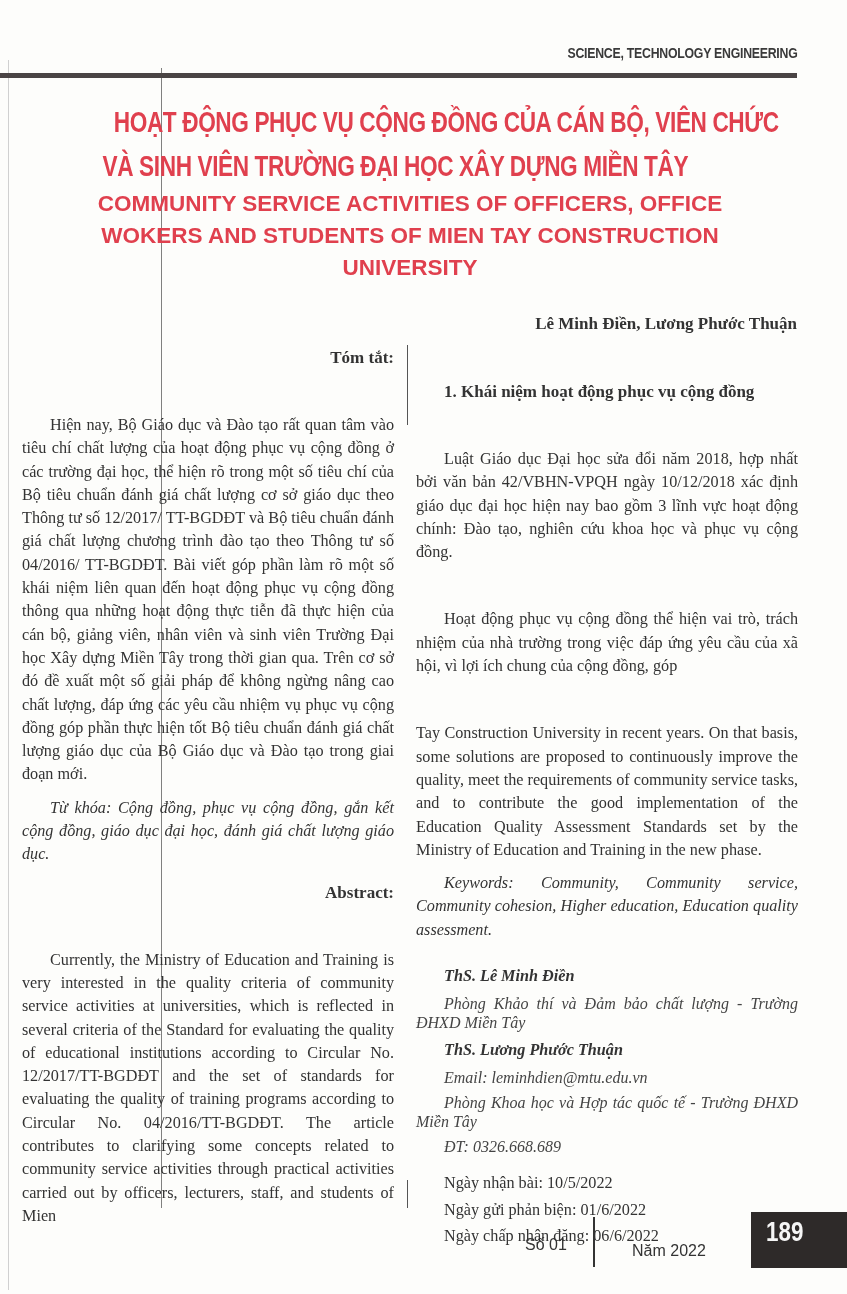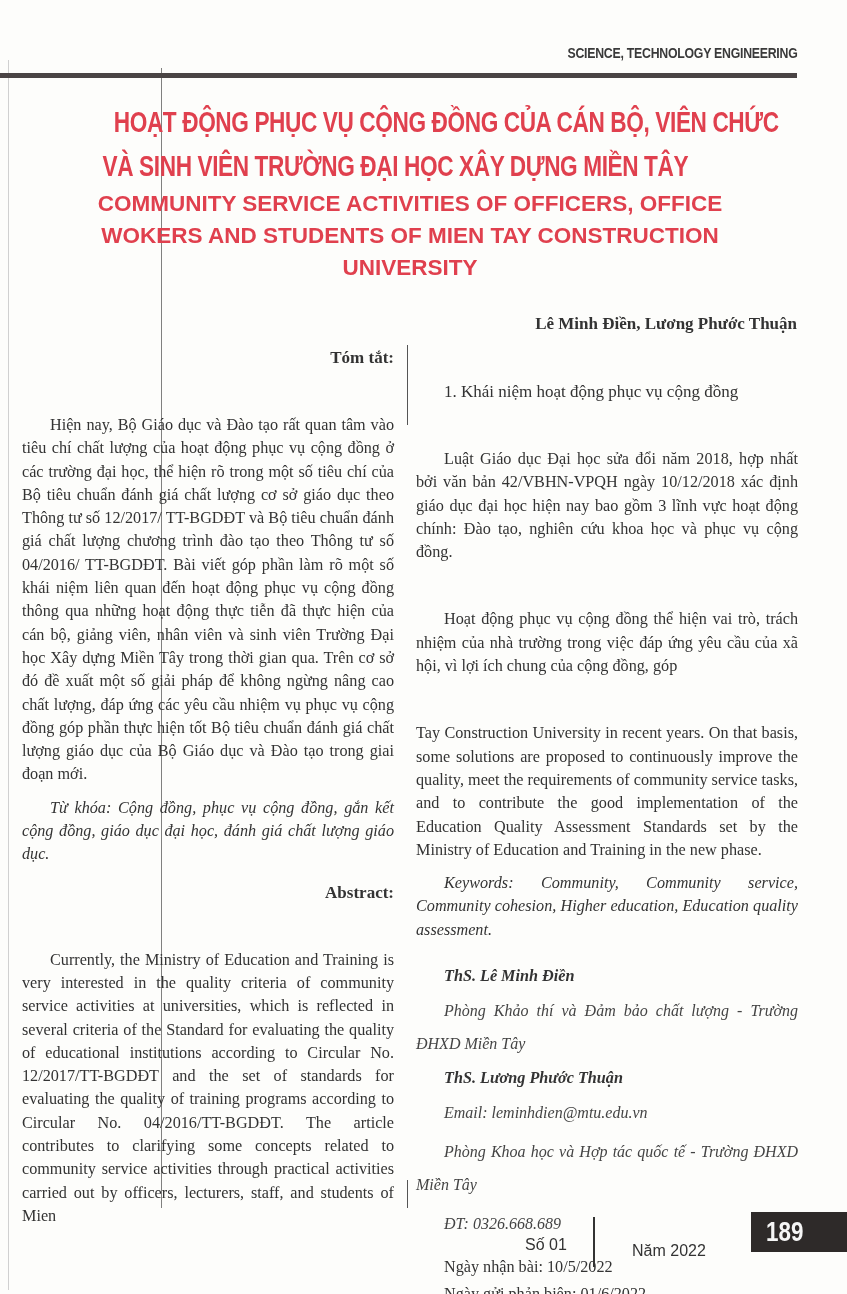--- a/index.html
+++ b/index.html
@@ -41,37 +41,37 @@
 
   .col-left { position: absolute; left: 22px; top: 346px; width: 372px; }
   .col-right { position: absolute; left: 416px; top: 380px; width: 382px; }
 
   .sec-heading-right { text-align: right; font-weight: bold; font-size: 17px; line-height: 24px; color: #333; }
   p.body { font-size: 16.2px; line-height: 23.3px; text-align: justify; text-indent: 28px; color: #333; margin-top: 44px; }
   p.body.noindent { text-indent: 0; }
   .kw { font-style: italic; font-size: 16.2px; line-height: 23.3px; text-align: justify; text-indent: 28px; color: #333; }
   .kw b { font-weight: normal; }
 
-  .h1 { font-weight: normal; font-size: 17px; line-height: 24px; text-indent: 28px; color: #333; margin-bottom: 2px; }
+  .h1 { font-weight: bold; font-size: 17px; line-height: 24px; text-indent: 28px; color: #333; margin-bottom: 2px; }
 
   .aff-name { font-style: italic; font-weight: bold; font-size: 16.2px; line-height: 24px; text-indent: 28px; color: #333; }
-  .aff-text { font-style: italic; font-size: 16px; line-height: 33px; text-indent: 28px; text-align: justify; color: #444; }
+  .aff-text { font-style: italic; font-size: 16px; line-height: 19px; text-indent: 28px; text-align: justify; color: #444; }
   .dates { font-size: 16.2px; line-height: 26.5px; padding-left: 28px; color: #333; }
 
   .footer-issue {
     position: absolute; left: 525px; top: 1218px;
     font-family: "Liberation Sans", "DejaVu Sans", sans-serif; font-size: 16px; color: #333; margin-top: 18px;
   }
   .footer-sep { position: absolute; left: 593px; top: 1217px; width: 2px; height: 50px; background: #333; }
   .footer-year {
     position: absolute; left: 632px; top: 1242px;
     font-family: "Liberation Sans", "DejaVu Sans", sans-serif; font-size: 16px; color: #333; text-align: center;
   }
   .page-box {
-    position: absolute; left: 751px; top: 1212px; width: 96px; height: 40px; background: #2e2a29;
+    position: absolute; left: 751px; top: 1212px; width: 96px; height: 56px; background: #2e2a29;
   }
   .page-num {
     position: absolute; left: 15px; top: 4px;
     font-family: "Liberation Sans", "DejaVu Sans", sans-serif; font-weight: bold; font-size: 28px; color: #f5f5f5;
     transform: scaleX(0.8); transform-origin: left center;
   }
   .mt6 { margin-top: 6px; }
   .mt10 { margin-top: 10px; }
   .mt14 { margin-top: 14px; }
   .mt22 { margin-top: 22px; }

